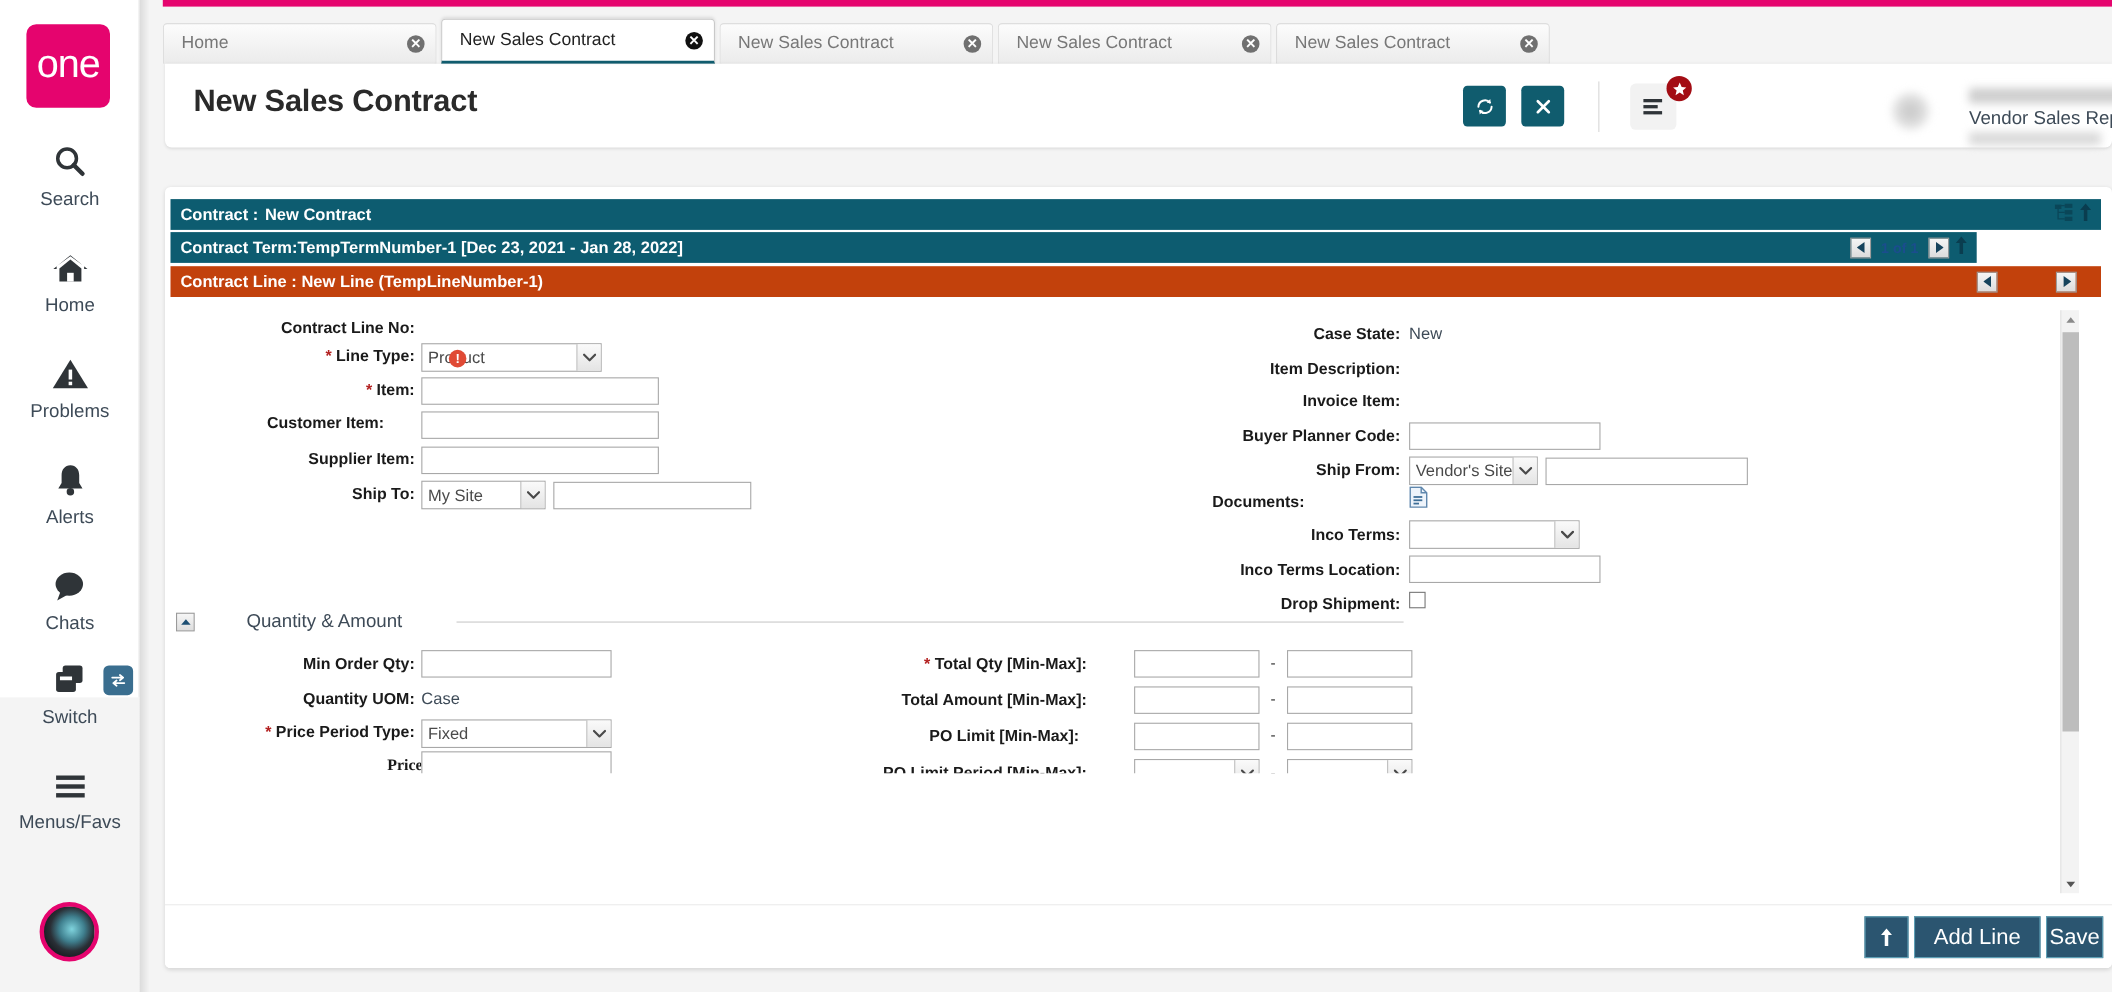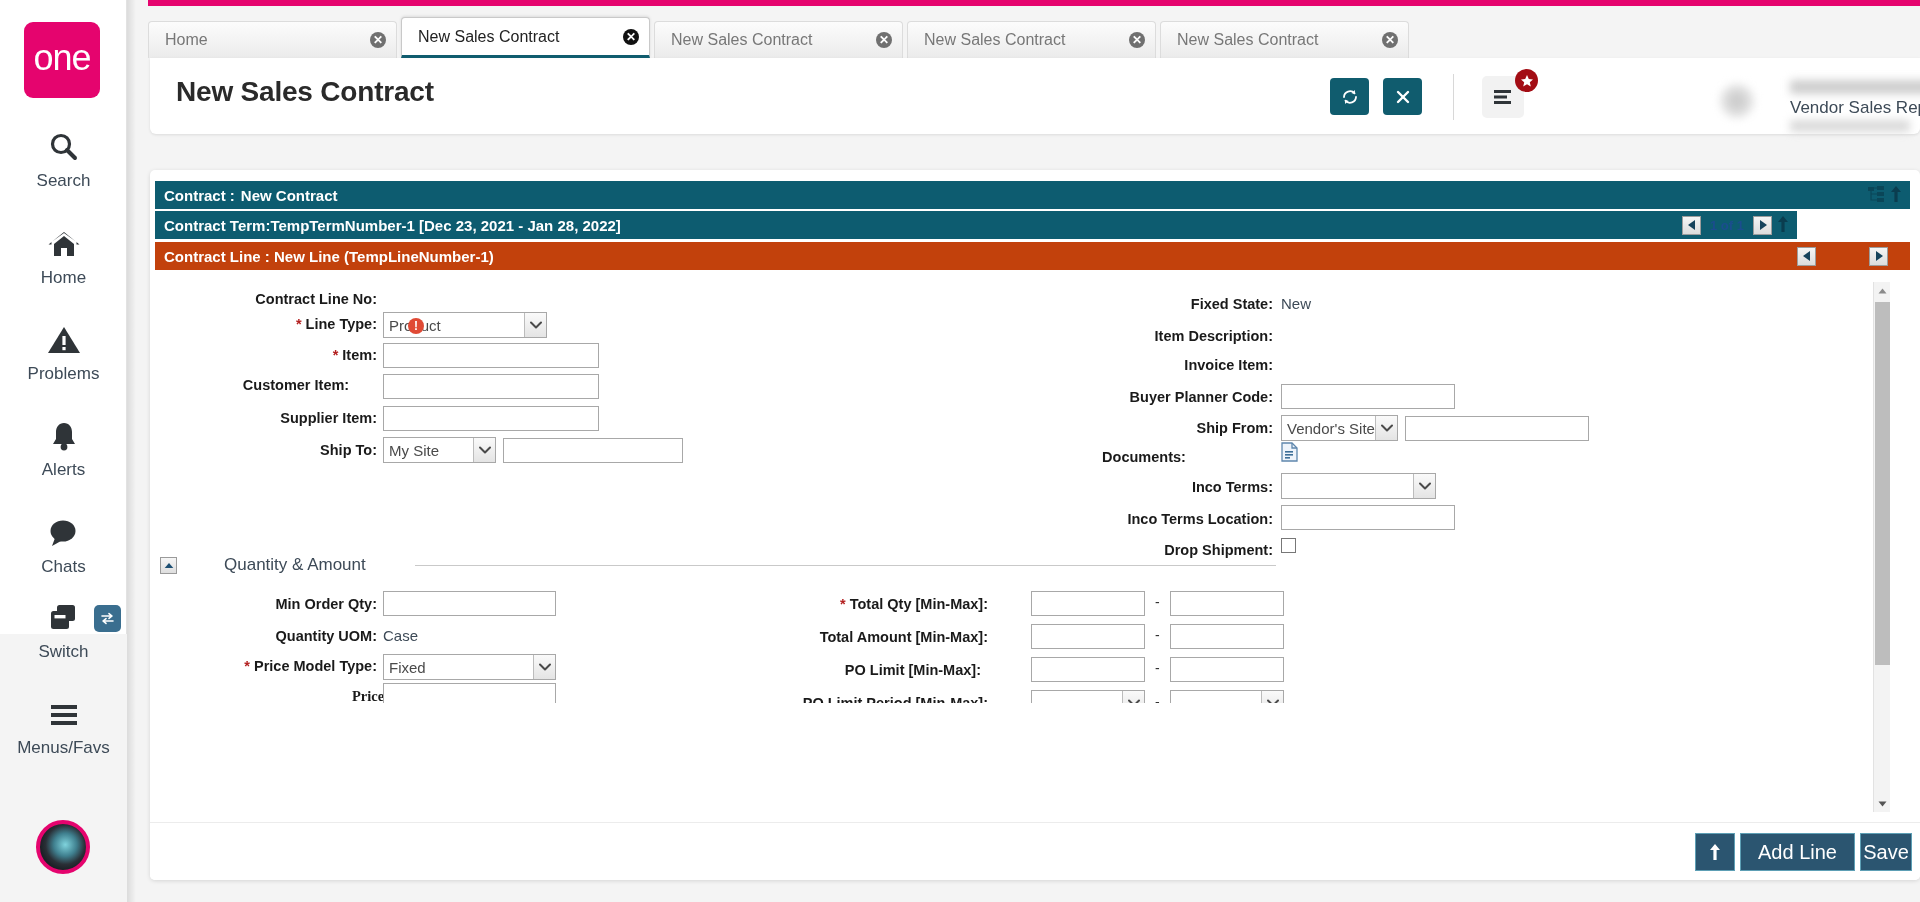--- a/index.html
+++ b/index.html
@@ -553,21 +553,21 @@
     <div class="sel" style="left:228px; top:164px; width:113px;">
       <span>My Site</span>
       <span class="caret">
         <svg width="12" height="8" viewBox="0 0 12 8">
             <path d="M1 1.5 L6 6.5 L11 1.5" fill="none" stroke="#4a4a4a" stroke-width="2" stroke-linecap="round" stroke-linejoin="round"></path>
           </svg>
       </span>
     </div>
     <input class="inp" style="left: 348px; top: 165px; width: 180px;" value="">
 
-    <div class="lbl" style="left:860px; top:23px; width:258px;">Fixed State:</div>
+    <div class="lbl" style="left:860px; top:23px; width:258px;">Case State:</div>
     <div class="val" style="left:1126px; top:22px;">New</div>
 
     <div class="lbl" style="left:860px; top:55px; width:258px;">Item Description:</div>
     <div class="val" style="left:1126px; top:54px;"></div>
 
     <div class="lbl" style="left:860px; top:84px; width:258px;">Invoice Item:</div>
     <div class="val" style="left:1126px; top:83px;"></div>
 
     <div class="lbl" style="left:860px; top:116px; width:258px;">Buyer Planner Code:</div>
     <input class="inp" style="left: 1126px; top: 111px; width: 174px;" value="">
@@ -619,21 +619,21 @@
       <span id="qa-title">Quantity &amp; Amount</span>
       <span id="qa-rule"></span>
     </div>
 
     <div class="lbl" style="left:60px; top:323px; width:162px;">Min Order Qty:</div>
     <input class="inp" style="left: 228px; top: 318px; width: 173px;" value="">
 
     <div class="lbl" style="left:60px; top:355px; width:162px;">Quantity UOM:</div>
     <div class="val" style="left:228px; top:354px;">Case</div>
 
-    <div class="lbl" style="left:60px; top:385px; width:162px;"><span class="req">*</span> <span>Price Model Type:</span></div>
+    <div class="lbl" style="left:60px; top:385px; width:162px;"><span class="req">*</span> <span>Price Period Type:</span></div>
     <div class="sel" style="left:228px; top:381px; width:173px;">
       <span>Fixed</span>
       <span class="caret">
         <svg width="12" height="8" viewBox="0 0 12 8">
             <path d="M1 1.5 L6 6.5 L11 1.5" fill="none" stroke="#4a4a4a" stroke-width="2" stroke-linecap="round" stroke-linejoin="round"></path>
           </svg>
       </span>
     </div>
 
     <div class="lbl" style="left:72px; top:415px; width:162px;font-family:Liberation Serif, serif;">Price:</div>

